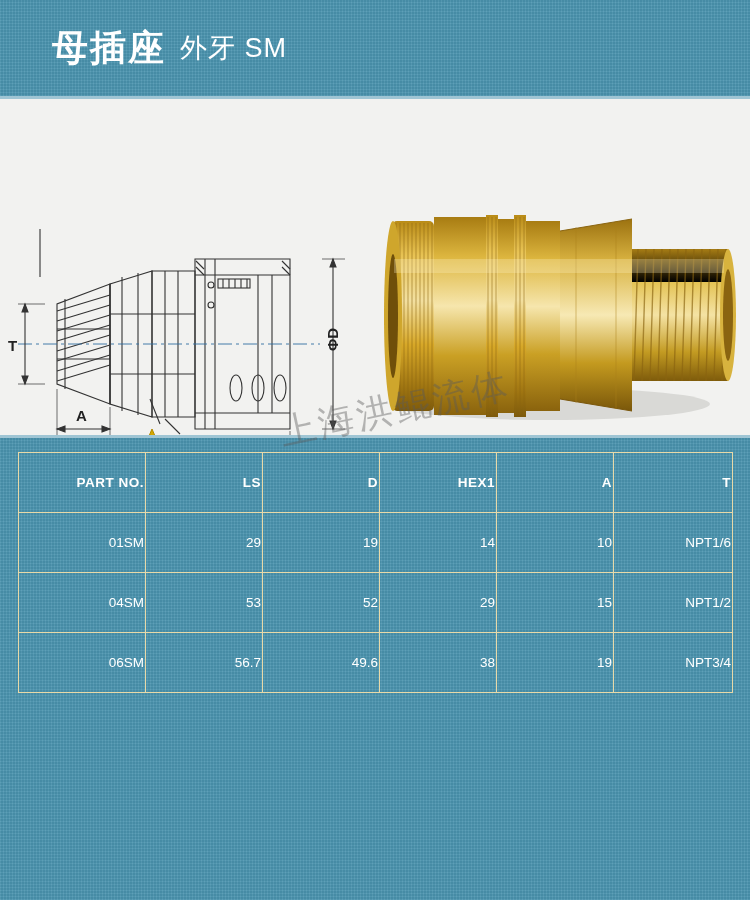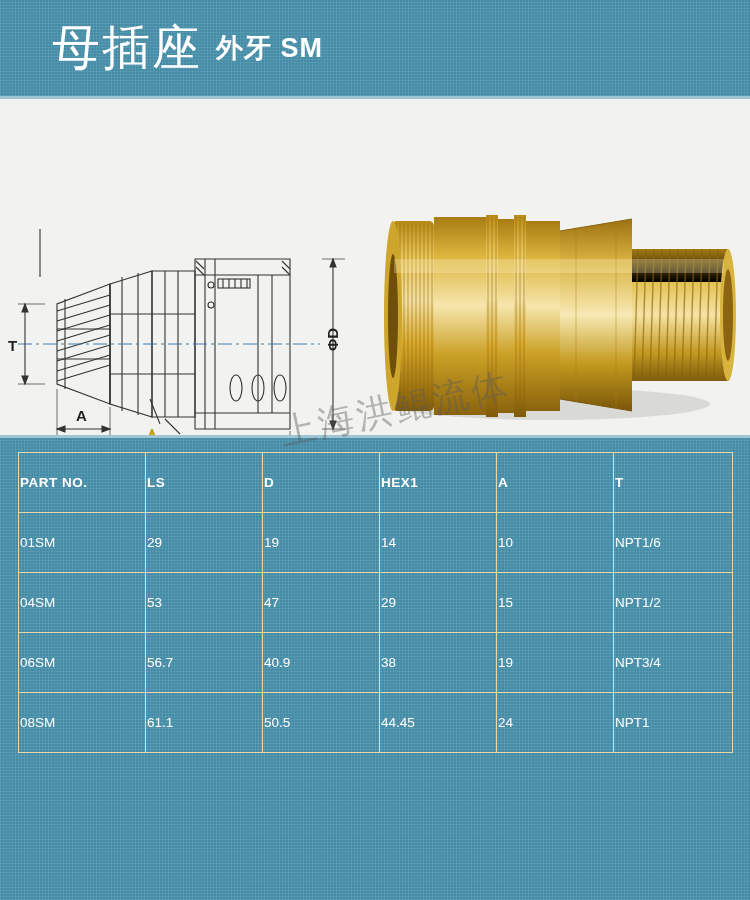--- a/index.html
+++ b/index.html
@@ -27,29 +27,29 @@
   
   .header {
     height: 96px;
     display: flex;
     align-items: center;
     padding-left: 52px;
     box-sizing: border-box;
   }
   .title-cn {
     color: #ffffff;
-    font-size: 48px;
-    font-weight: normal;
+    font-size: 36px;
+    font-weight: bold;
     letter-spacing: 2px;
     line-height: 1;
   }
   .title-sub {
     color: #ffffff;
     font-size: 27px;
-    font-weight: bold;
+    font-weight: normal;
     margin-left: 14px;
     line-height: 1;
     letter-spacing: 1px;
   }
 
   
   .image-band {
     position: relative;
     height: 336px;
     background: #f2f2f0;
@@ -106,21 +106,21 @@
   }
   table.spec {
     border-collapse: collapse;
     width: 714px;
     table-layout: fixed;
   }
   table.spec th, table.spec td {
     border: 1px solid #e8d9a8;
     color: #ffffff;
     font-size: 13.5px;
-    text-align: left;
+    text-align: right;
     height: 57px;
     font-weight: normal;
     background: transparent;
   }
   table.spec th {
     font-weight: bold;
     letter-spacing: 0.5px;
   }
   table.spec th.partno {
     font-weight: bold;
@@ -351,38 +351,30 @@
           <td>01SM</td>
           <td>29</td>
           <td>19</td>
           <td>14</td>
           <td>10</td>
           <td>NPT1/6</td>
         </tr>
         <tr>
           <td>04SM</td>
           <td>53</td>
-          <td>47</td>
+          <td>52</td>
           <td>29</td>
           <td>15</td>
           <td>NPT1/2</td>
         </tr>
         <tr>
           <td>06SM</td>
           <td>56.7</td>
-          <td>40.9</td>
+          <td>49.6</td>
           <td>38</td>
           <td>19</td>
           <td>NPT3/4</td>
         </tr>
-        <tr>
-          <td>08SM</td>
-          <td>61.1</td>
-          <td>50.5</td>
-          <td>44.45</td>
-          <td>24</td>
-          <td>NPT1</td>
-        </tr>
       </tbody>
     </table>
   </div>
 
 </div>
 
 </body></html>

